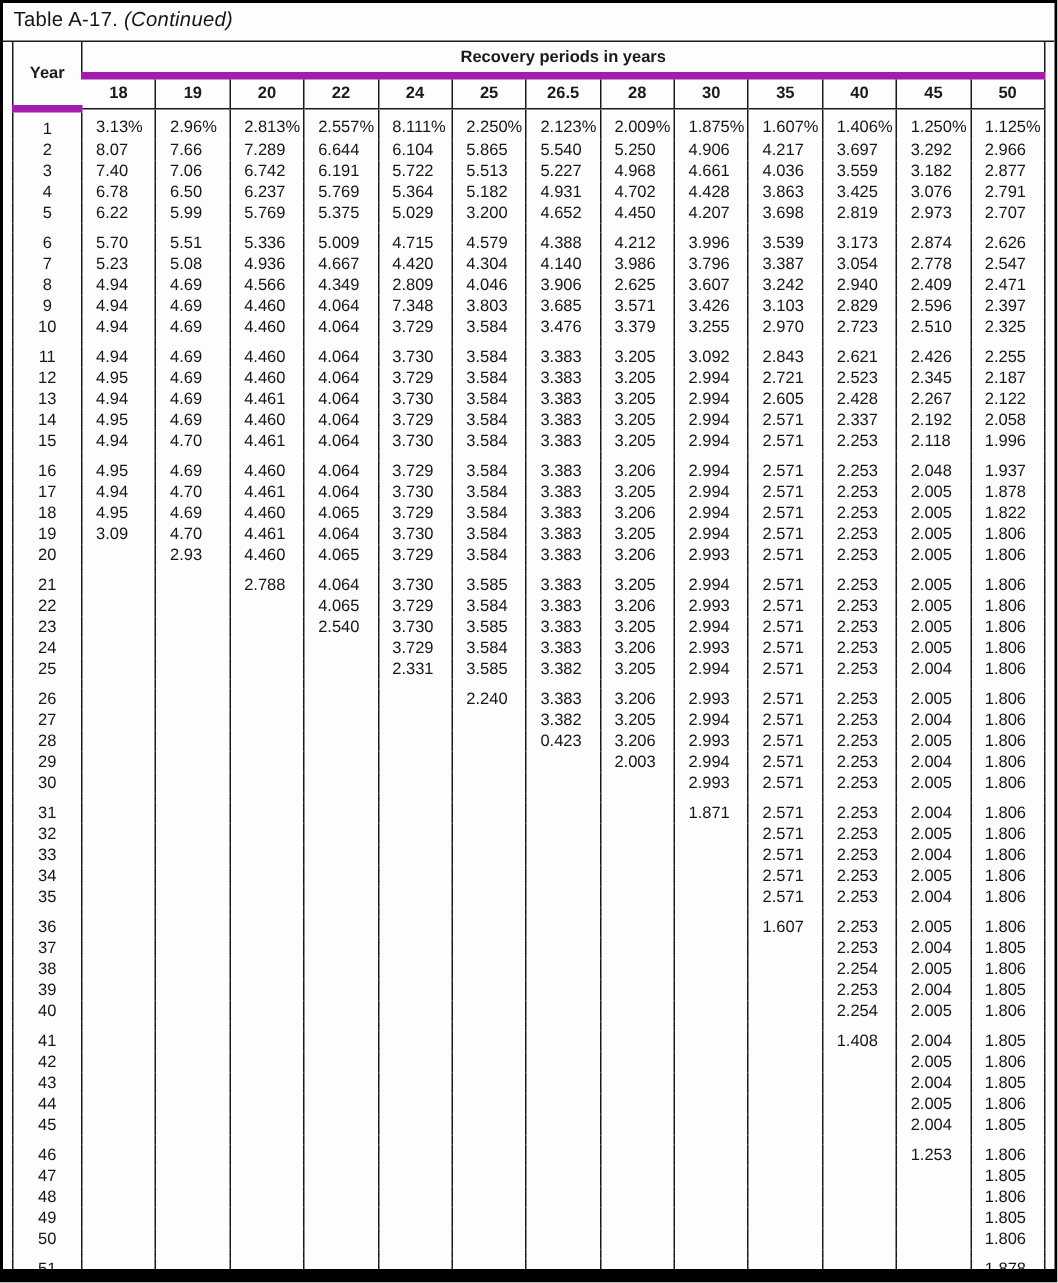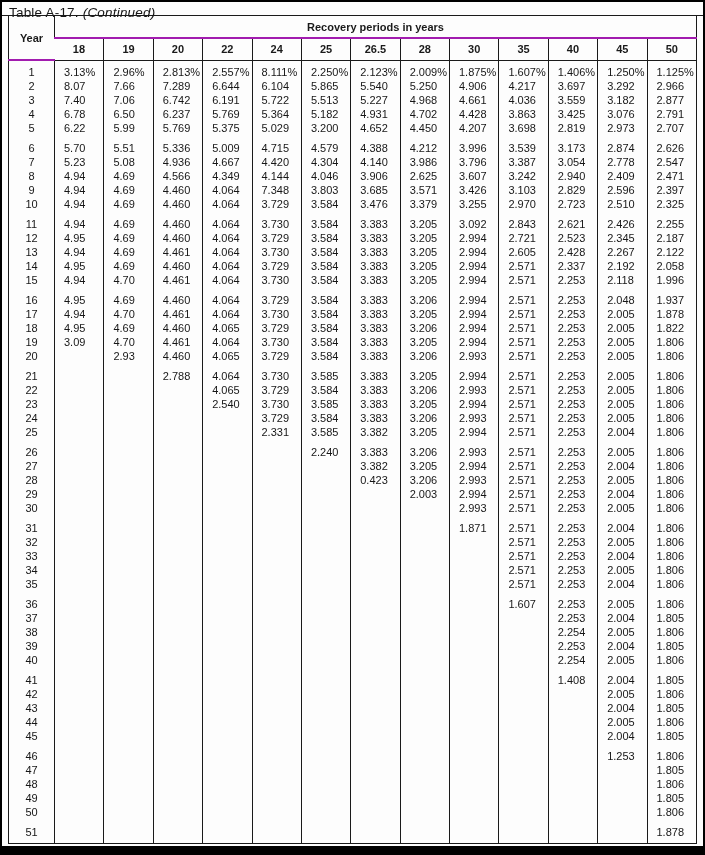--- a/index.html
+++ b/index.html
@@ -13,21 +13,21 @@
     width: 705px; height: 855px;
     background: #fdfdfd;
     border-left: 2px solid #000;
     border-top: 2px solid #000;
     border-right: 2px solid #000;
     border-bottom: 9px solid #000;
     display: flex; flex-direction: column;
     overflow: hidden;
   }
   .title-row {
-    height: 14px;
+    height: 26px;
     padding: 3px 0 0 7px;
     font-size: 13.5px;
     letter-spacing: 0.2px;
     border-bottom: 1px solid #1a1a1a;
     white-space: nowrap;
   }
   .title-row .cont { font-style: italic; }
   .grid-wrap {
     flex: 1;
     margin: 0 6px 2px 6px;
@@ -42,21 +42,21 @@
     border-right: 1px solid #1a1a1a;
     border-bottom: 1px solid #1a1a1a;
   }
   col.year-col { width: 46px; }
   th {
     font-size: 11px; font-weight: bold; color: #1a1a1a;
     border-left: 1px solid #1a1a1a;
     text-align: center; vertical-align: middle;
   }
   th:first-child, td:first-child { border-left: none; }
-  tr.span-row th { height: 22px; border-bottom: 2px solid #a21caf; }
+  tr.span-row th { height: 22px; border-bottom: 5px solid #a21caf; }
   tr.cols-row th { height: 22px; border-bottom: 1px solid #1a1a1a; }
   th.year-head { border-bottom: 1px solid #1a1a1a; }
   td {
     font-size: 11px; color: #161616;
     border-left: 1px solid #1a1a1a;
     vertical-align: middle;
     white-space: nowrap; overflow: hidden;
   }
   tr.data-row td { height: 14px; line-height: 14px; }
   tr.data-row:first-child td { padding-top: 4px; }
@@ -227,21 +227,21 @@
             <td class="vc">3.054</td>
             <td class="vc">2.778</td>
             <td class="vc">2.547</td>
           </tr>
           <tr class="data-row">
             <td class="yc">8</td>
             <td class="vc">4.94</td>
             <td class="vc">4.69</td>
             <td class="vc">4.566</td>
             <td class="vc">4.349</td>
-            <td class="vc">4.144</td>
+            <td class="vc">2.809</td>
             <td class="vc">4.046</td>
             <td class="vc">3.906</td>
             <td class="vc">2.625</td>
             <td class="vc">3.607</td>
             <td class="vc">3.242</td>
             <td class="vc">2.940</td>
             <td class="vc">2.409</td>
             <td class="vc">2.471</td>
           </tr>
           <tr class="data-row">

